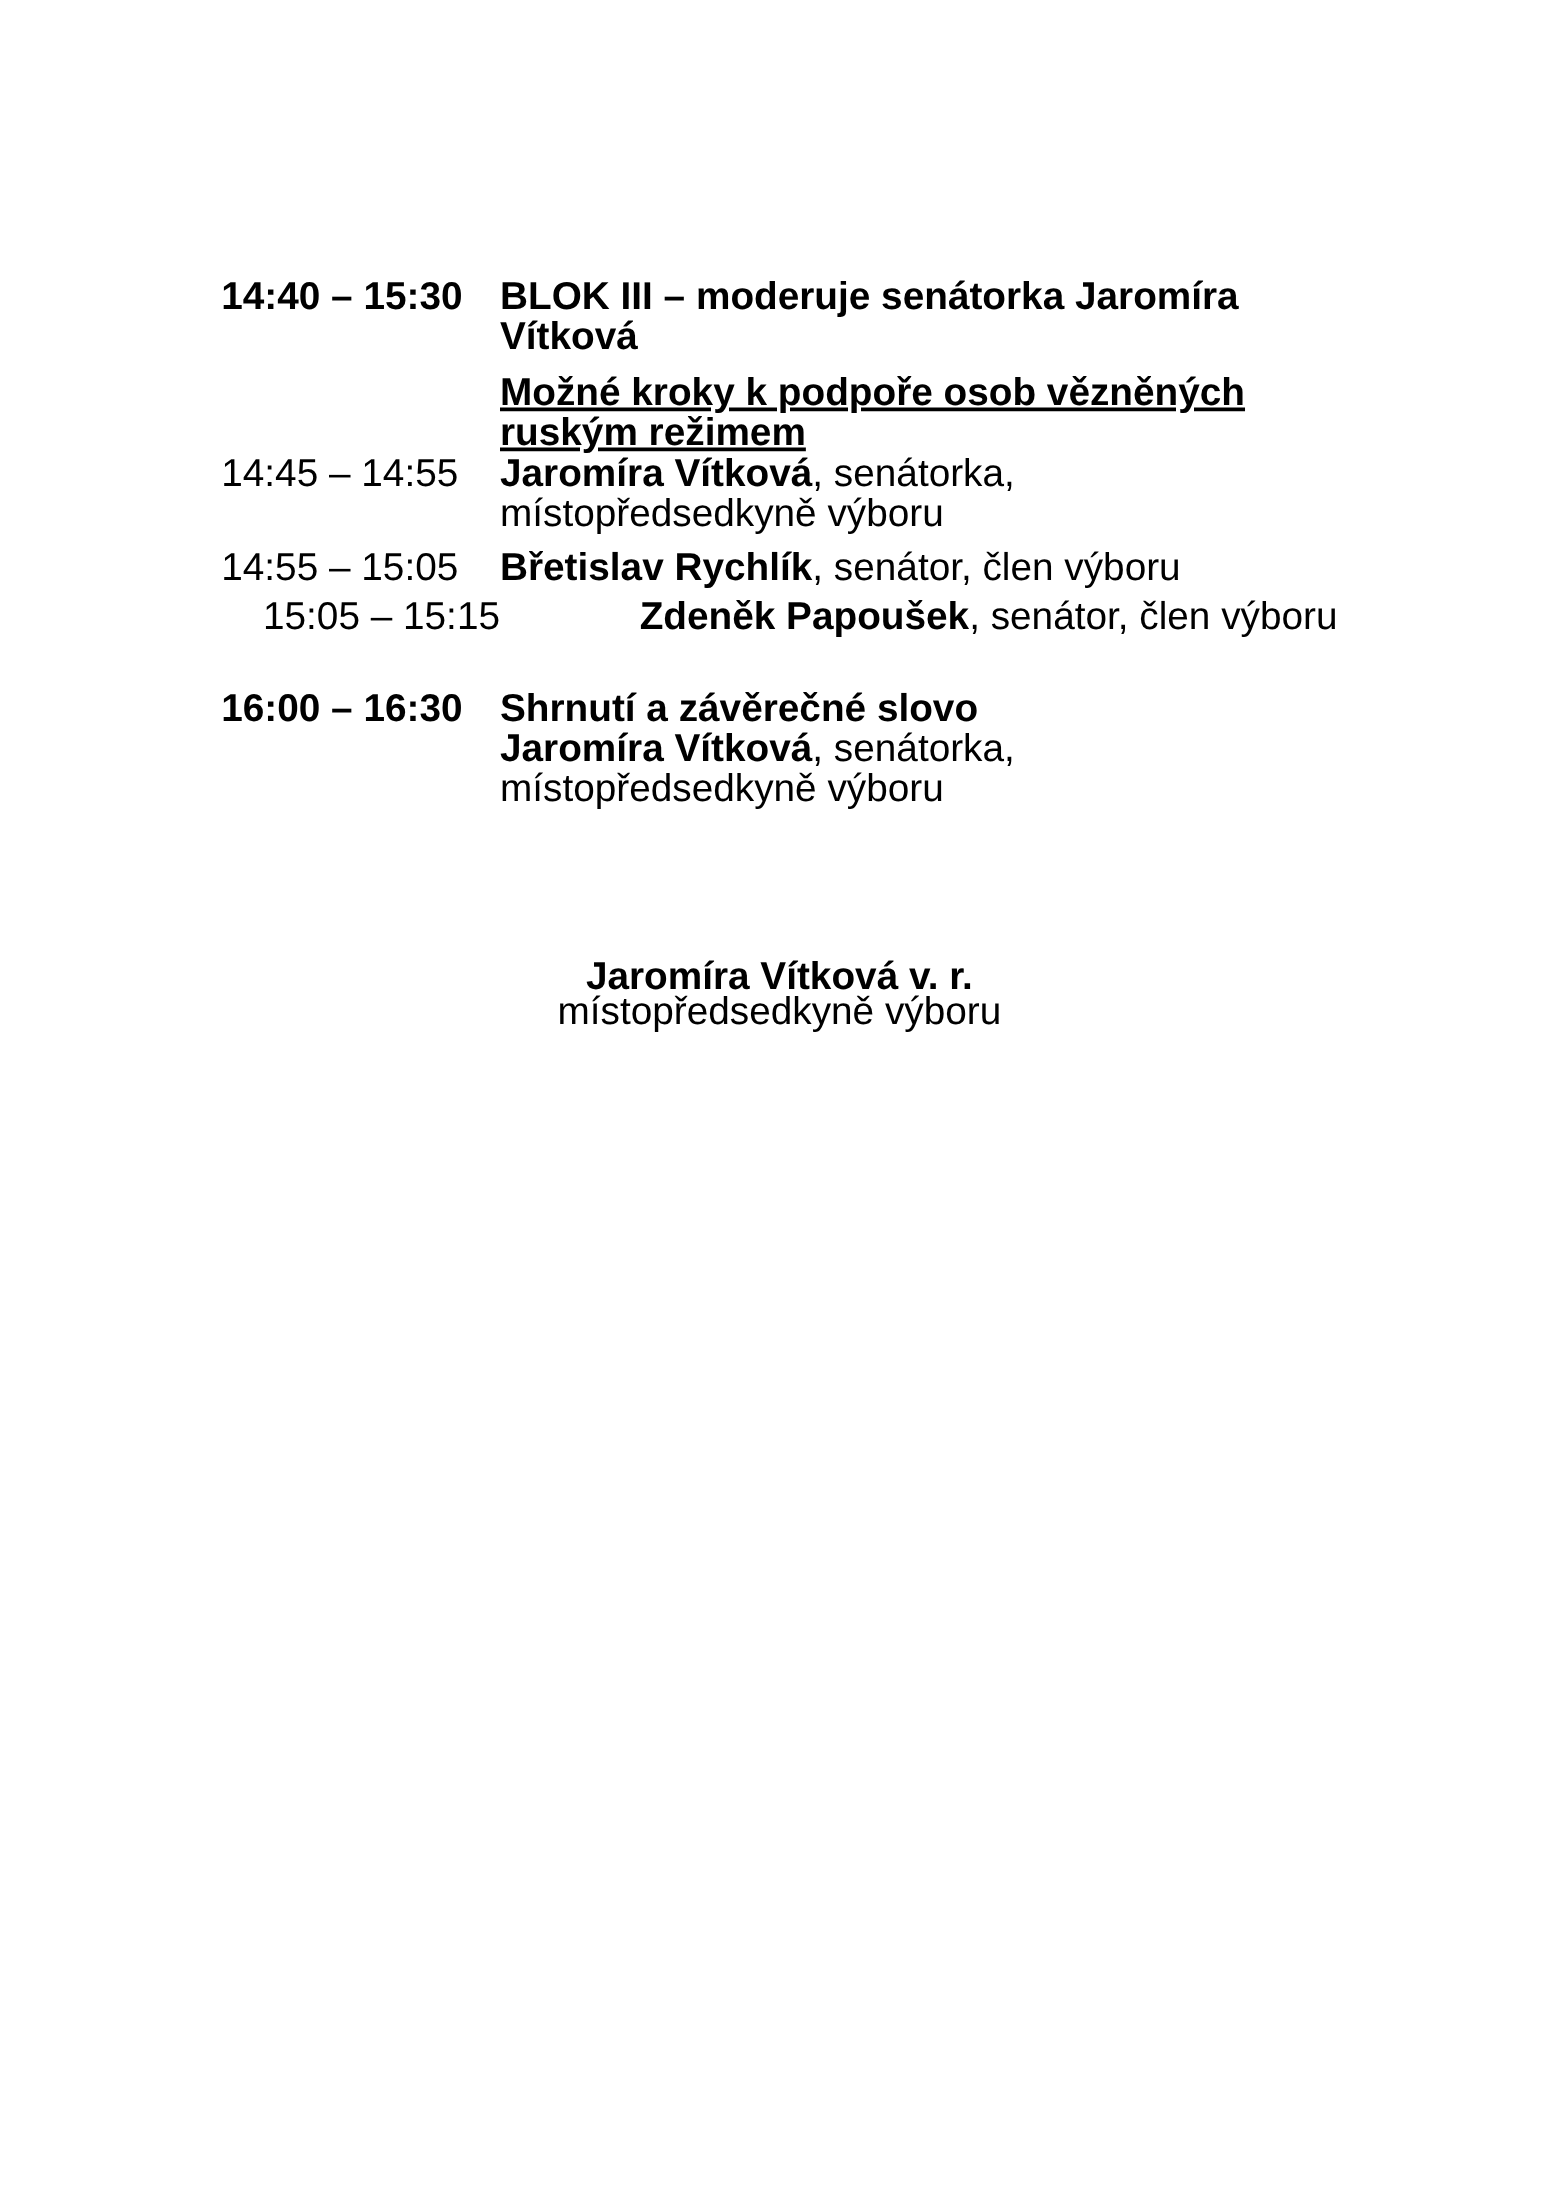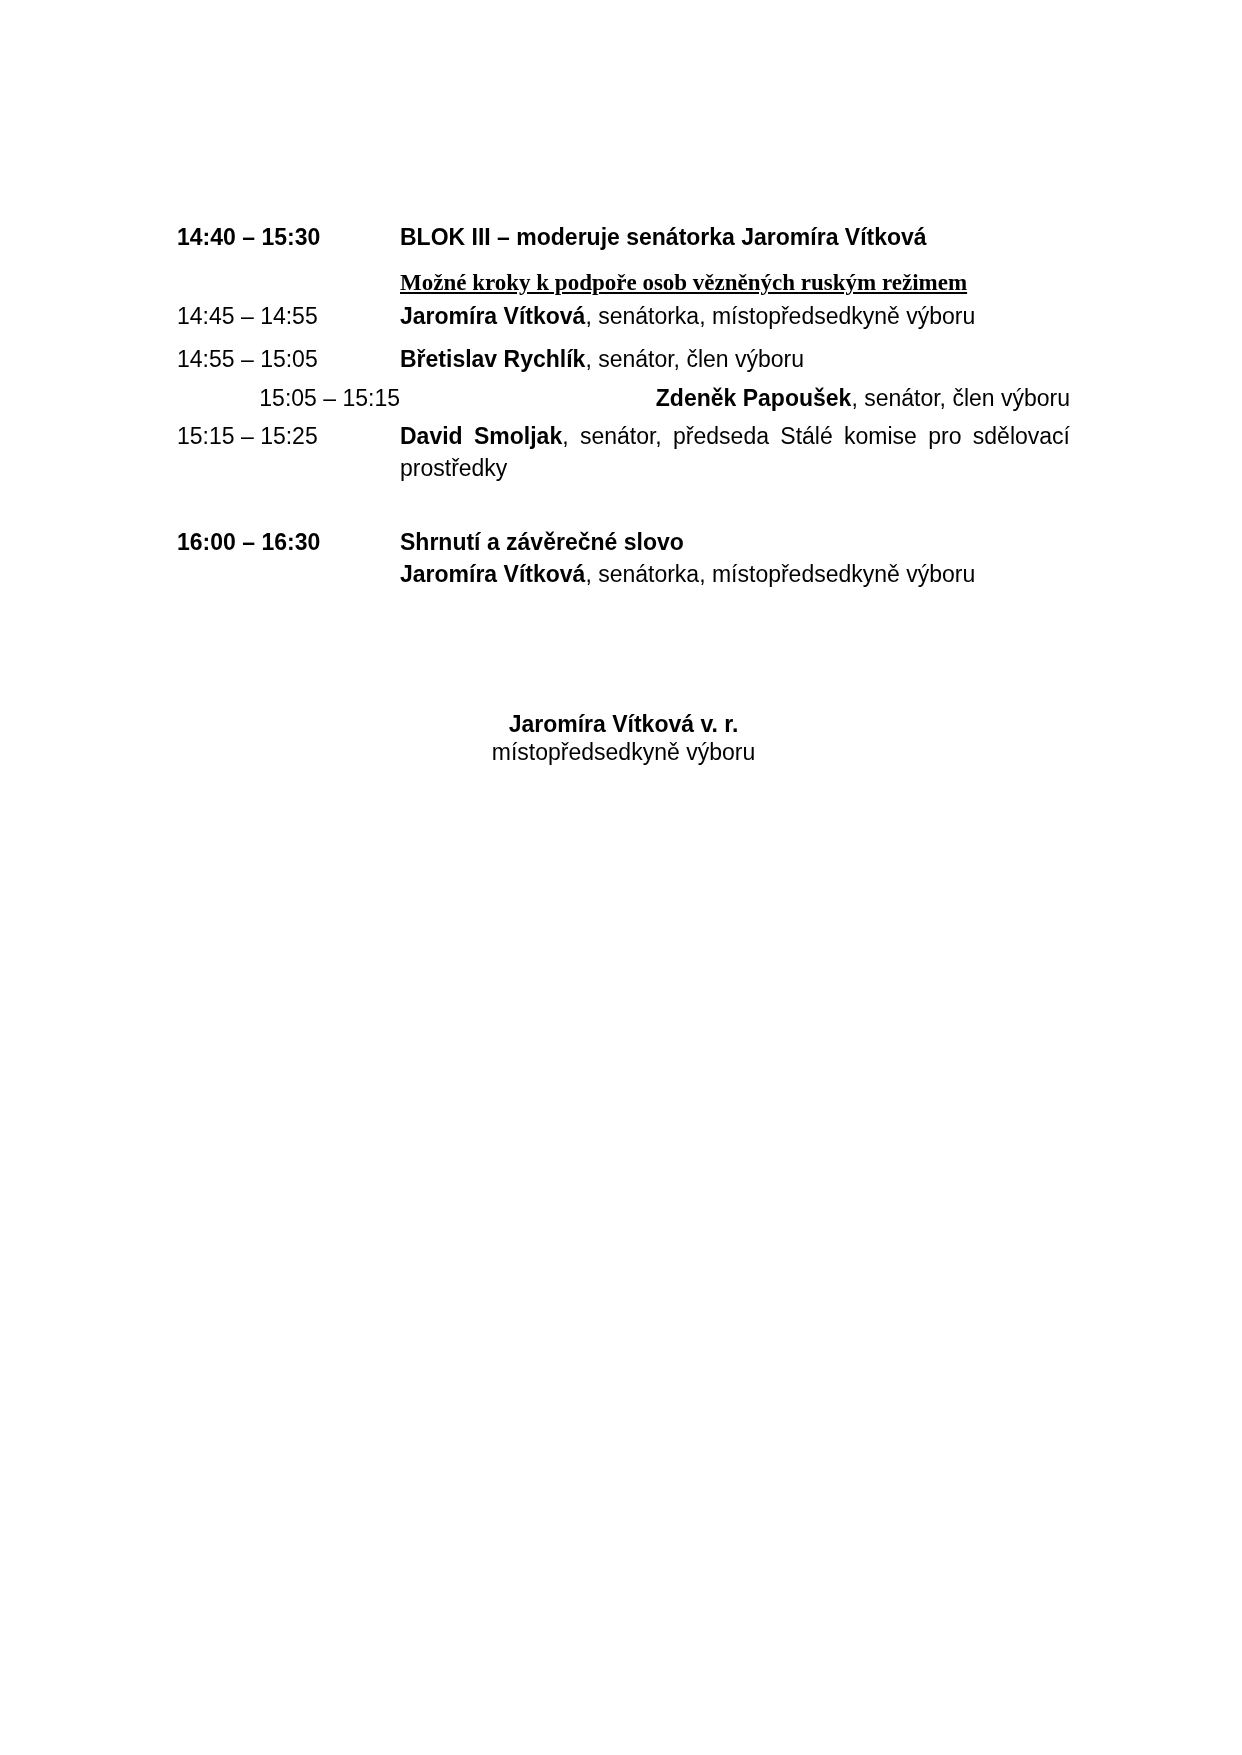--- a/index.html
+++ b/index.html
@@ -7,21 +7,21 @@
     padding: 0;
     background: #ffffff;
   }
   .page {
     position: relative;
     width: 1242px;
     height: 1755px;
     background: #ffffff;
     color: #000000;
     font-family: "Liberation Sans", "DejaVu Sans", sans-serif;
-    font-size: 23px;
+    font-size: 31px;
     line-height: 32px;
     overflow: hidden;
   }
   .content {
     position: absolute;
     left: 177px;
     top: 221px;
     width: 893px;
   }
   .row {
@@ -32,21 +32,20 @@
     flex: 0 0 223px;
     width: 223px;
   }
   .text {
     width: 670px;
   }
   .b { font-weight: bold; }
   .heading {
     font-weight: bold;
     text-decoration: underline;
-    font-family: Liberation Serif, serif;
   }
   
   .jl {
     text-align: justify;
     text-align-last: justify;
   }
   .mt-b { margin-top: 13px; }
   .mt-c { margin-top: 0px; }
   .mt-d { margin-top: 1px; }
   .mt-e { margin-top: 11px; align-items: center; }
@@ -93,27 +92,20 @@
       </div>
     </div>
 
     <div class="row mt-f">
       <div class="time">15:05 – 15:15</div>
       <div class="text">
         <span class="b">Zdeněk Papoušek</span><span>, senátor, člen výboru</span>
       </div>
     </div>
 
-    <div class="row mt-g">
-      <div class="time">15:15 – 15:25</div>
-      <div class="text">
-        <div class="jl"><span class="b">David Smoljak</span><span>, senátor, předseda Stálé komise pro sdělovací</span></div>
-        <div>prostředky</div>
-      </div>
-    </div>
 
 
     <div class="row mt-i">
       <div class="time b">16:00 – 16:30</div>
       <div class="text">
         <div class="b">Shrnutí a závěrečné slovo</div>
         <div><span class="b">Jaromíra Vítková</span><span>, senátorka, místopředsedkyně výboru</span></div>
       </div>
     </div>
 

